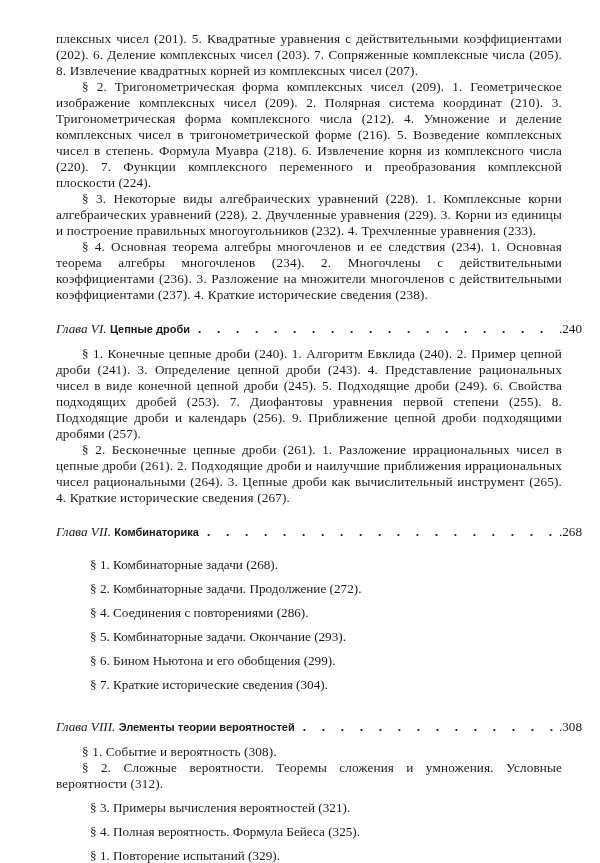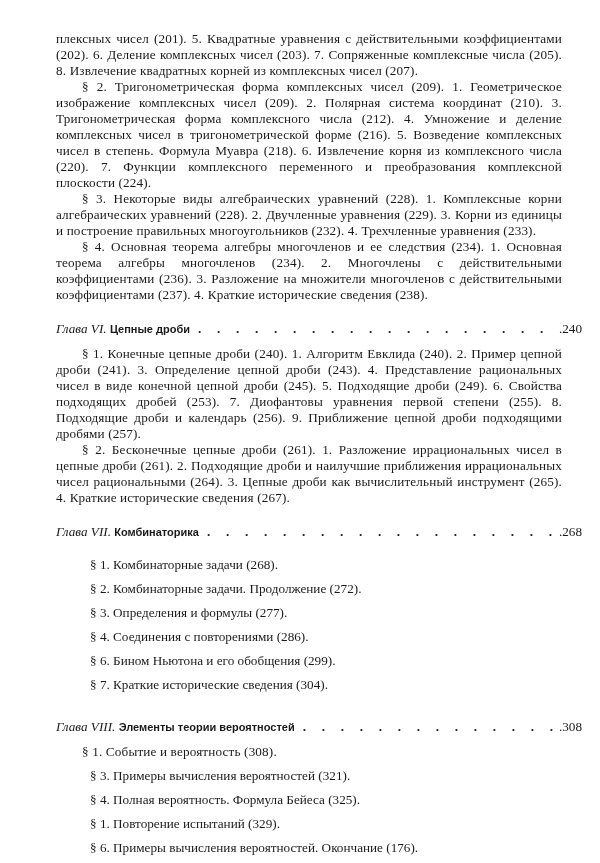--- a/index.html
+++ b/index.html
@@ -60,36 +60,37 @@
   <div class="chapter">
     <span class="label">Глава VII. </span>
     <span class="title">Комбинаторика</span>
     <span class="leader">. . . . . . . . . . . . . . . . . . . . . . . . . . . . . . . . . . . . . . . .</span>
     <span class="pnum">.268</span>
   </div>
   <div class="gap-b"></div>
   <ul class="list">
     <li>§ 1. Комбинаторные задачи (268).</li>
     <li>§ 2. Комбинаторные задачи. Продолжение (272).</li>
-    <li>§ 3. Определения и формулы (277).</li>
     <li>§ 4. Соединения с повторениями (286).</li>
+    <li>§ 5. Комбинаторные задачи. Окончание (293).</li>
     <li>§ 6. Бином Ньютона и его обобщения (299).</li>
     <li>§ 7. Краткие исторические сведения (304).</li>
   </ul>
 
   <div class="gap-a"></div>
 
   <div class="chapter">
     <span class="label">Глава VIII. </span>
     <span class="title">Элементы теории вероятностей</span>
     <span class="leader">. . . . . . . . . . . . . . . . . . . . . . . . . . . . . . . . . . . . . . . .</span>
     <span class="pnum">.308</span>
   </div>
   <div class="gap-b"></div>
   <p class="para indent">§ 1. Событие и вероятность (308).</p>
+  <p class="para indent">§ 2. Сложные вероятности. Теоремы сложения и умножения. Условные вероятности (312).</p>
   <ul class="list">
     <li>§ 3. Примеры вычисления вероятностей (321).</li>
     <li>§ 4. Полная вероятность. Формула Бейеса (325).</li>
     <li>§ 1. Повторение испытаний (329).</li>
     <li>§ 6. Примеры вычисления вероятностей. Окончание (176).</li>
     <li>§ 7. Краткие исторические сведения (336).</li>
   </ul>
 
 </div>
 

